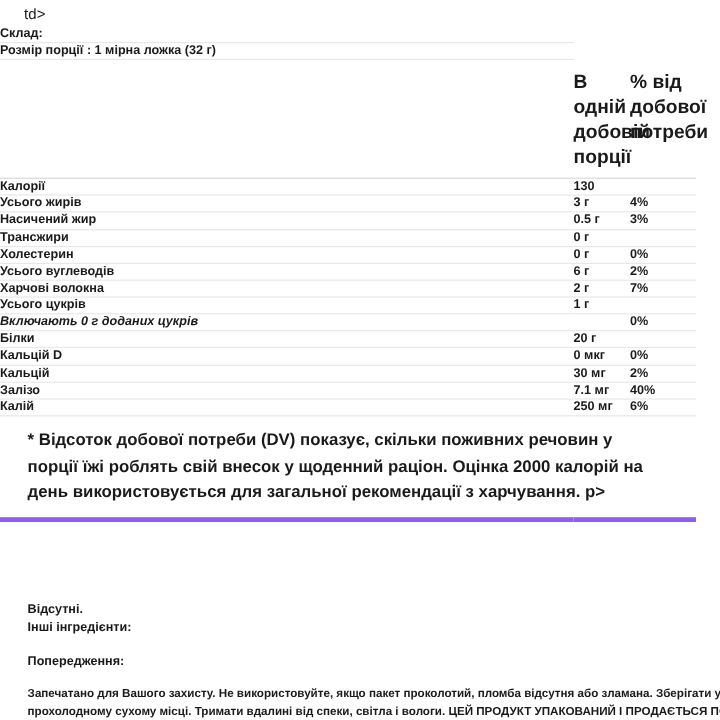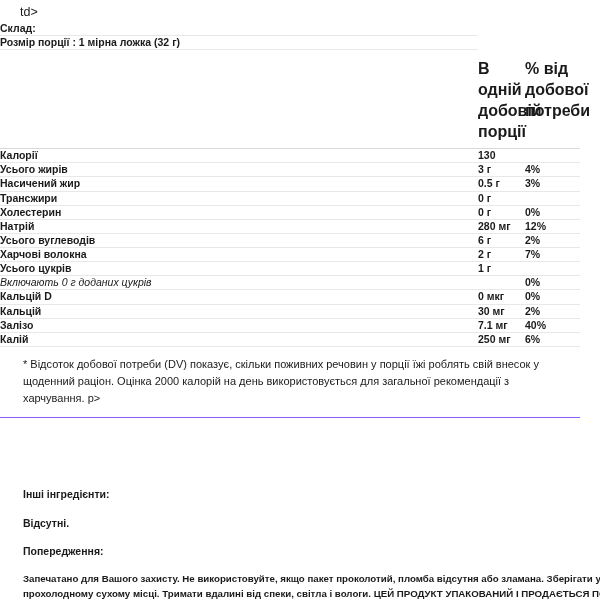--- a/index.html
+++ b/index.html
@@ -89,28 +89,28 @@
     line-height: 1.32;
     font-size: 16px;
     padding-right: 6px;
   }
 
   tr.data-row > td {
     border-bottom: 1px solid #e8e8e8;
   }
   tr.data-row.italic > td.cell-label {
     font-style: italic;
-    font-weight: normal;
+    font-weight: bold;
   }
 
   tr.footnote-row > td {
-    border-bottom: 1px solid #8b5cf6;
+    border-bottom: 4px solid #8b5cf6;
     padding: 9px 24px 10px 23px;
-    font-size: 11px;
-    font-weight: normal;
+    font-size: 14px;
+    font-weight: bold;
     line-height: 1.55;
   }
 
   
   .below {
     position: absolute;
     left: 23px;
     top: 487px;
     width: 560px;
   }
@@ -186,45 +186,45 @@
         <td class="cell-label">Трансжири</td>
         <td class="cell-amount">0 г</td>
         <td class="cell-dv"></td>
       </tr>
       <tr class="data-row">
         <td class="cell-label">Холестерин</td>
         <td class="cell-amount">0 г</td>
         <td class="cell-dv">0%</td>
       </tr>
       <tr class="data-row">
-        <td class="cell-label">Натрій</td>
-        <td class="cell-amount">280 мг</td>
-        <td class="cell-dv">12%</td>
-      </tr>
-      <tr class="data-row">
         <td class="cell-label">Усього вуглеводів</td>
         <td class="cell-amount">6 г</td>
         <td class="cell-dv">2%</td>
       </tr>
       <tr class="data-row">
         <td class="cell-label">Харчові волокна</td>
         <td class="cell-amount">2 г</td>
         <td class="cell-dv">7%</td>
       </tr>
       <tr class="data-row">
         <td class="cell-label">Усього цукрів</td>
         <td class="cell-amount">1 г</td>
         <td class="cell-dv"></td>
       </tr>
       <tr class="data-row italic">
         <td class="cell-label">Включають 0 г доданих цукрів</td>
         <td class="cell-amount"></td>
         <td class="cell-dv">0%</td>
       </tr>
       <tr class="data-row">
+        <td class="cell-label">Білки</td>
+        <td class="cell-amount">20 г</td>
+        <td class="cell-dv"></td>
+      </tr>
+      <tr class="data-row">
         <td class="cell-label">Кальцій D</td>
         <td class="cell-amount">0 мкг</td>
         <td class="cell-dv">0%</td>
       </tr>
       <tr class="data-row">
         <td class="cell-label">Кальцій</td>
         <td class="cell-amount">30 мг</td>
         <td class="cell-dv">2%</td>
       </tr>
       <tr class="data-row">
@@ -239,22 +239,22 @@
       </tr>
 
       <tr class="footnote-row">
         <td colspan="3">* Відсоток добової потреби (DV) показує, скільки поживних речовин у порції їжі роблять свій внесок у щоденний раціон. Оцінка 2000 калорій на день використовується для загальної рекомендації з харчування. p&gt;</td>
       </tr>
 
     </tbody>
   </table>
 
   <div class="below">
+    <div class="blk sp-2">Відсутні.</div>
     <div class="blk sp-1">Інші інгредієнти:</div>
-    <div class="blk sp-2">Відсутні.</div>
     <div class="blk sp-3">Попередження:</div>
     <div class="warning-block">
       <span class="ln">Запечатано для Вашого захисту. Не використовуйте, якщо пакет проколотий, пломба відсутня або зламана. Зберігати у</span>
       <span class="ln">прохолодному сухому місці. Тримати вдалині від спеки, світла і вологи. ЦЕЙ ПРОДУКТ УПАКОВАНИЙ І ПРОДАЄТЬСЯ ПО ВАГІ,</span>
 
     </div>
 
   </div>
 
 </div>

